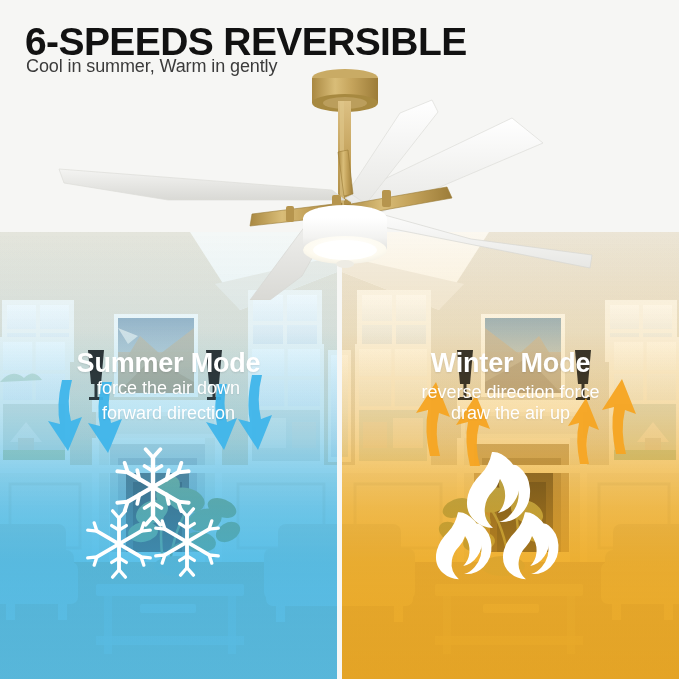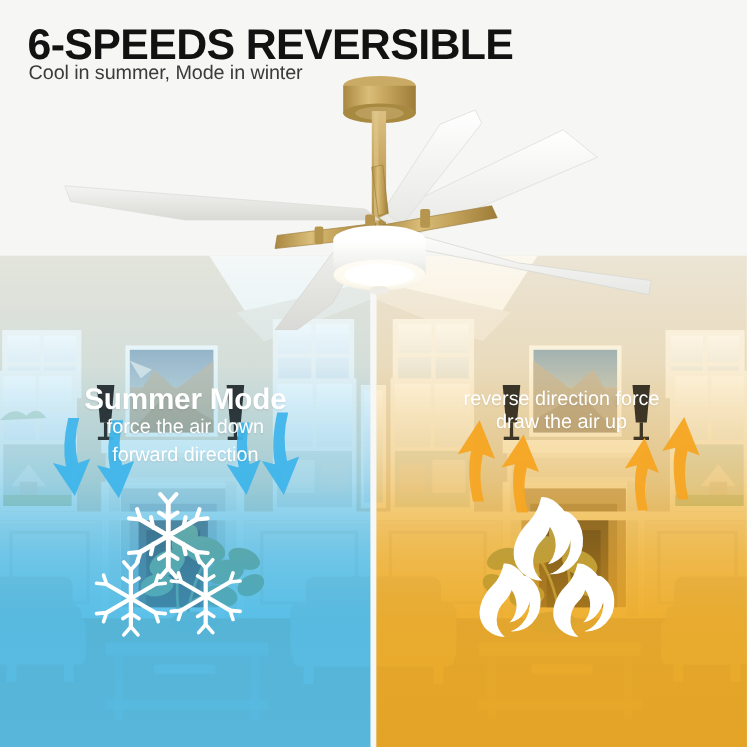--- a/index.html
+++ b/index.html
@@ -436,27 +436,28 @@
 
     <div id="divider"></div>
   </div>
 
   <div class="caption" id="caption-summer">
     <div class="mode-title">Summer Mode</div>
     <div class="mode-desc" style="margin-top:0">force the air down</div>
     <div class="mode-desc">forward direction</div>
   </div>
   <div class="caption" id="caption-winter">
+    <div class="mode-title">Winter Mode</div>
     <div class="mode-desc">reverse direction force</div>
     <div class="mode-desc" style="margin-top:0">draw the air up</div>
   </div>
 
   <div id="header">
     <div id="headline">6-SPEEDS REVERSIBLE</div>
-    <div id="subhead">Cool in summer, Mode in winter</div>
+    <div id="subhead">Cool in summer, Warm in gently</div>
   </div>
 
   <svg id="fan" viewBox="0 0 679 300">
     <defs>
       <linearGradient id="brass" x1="0" y1="0" x2="1" y2="0">
         <stop offset="0" stop-color="#a98841"></stop>
           <stop offset="0.35" stop-color="#d9bd78"></stop>
         <stop offset="0.6" stop-color="#c5a45c"></stop>
           <stop offset="1" stop-color="#9c7c38"></stop>
       </linearGradient>

